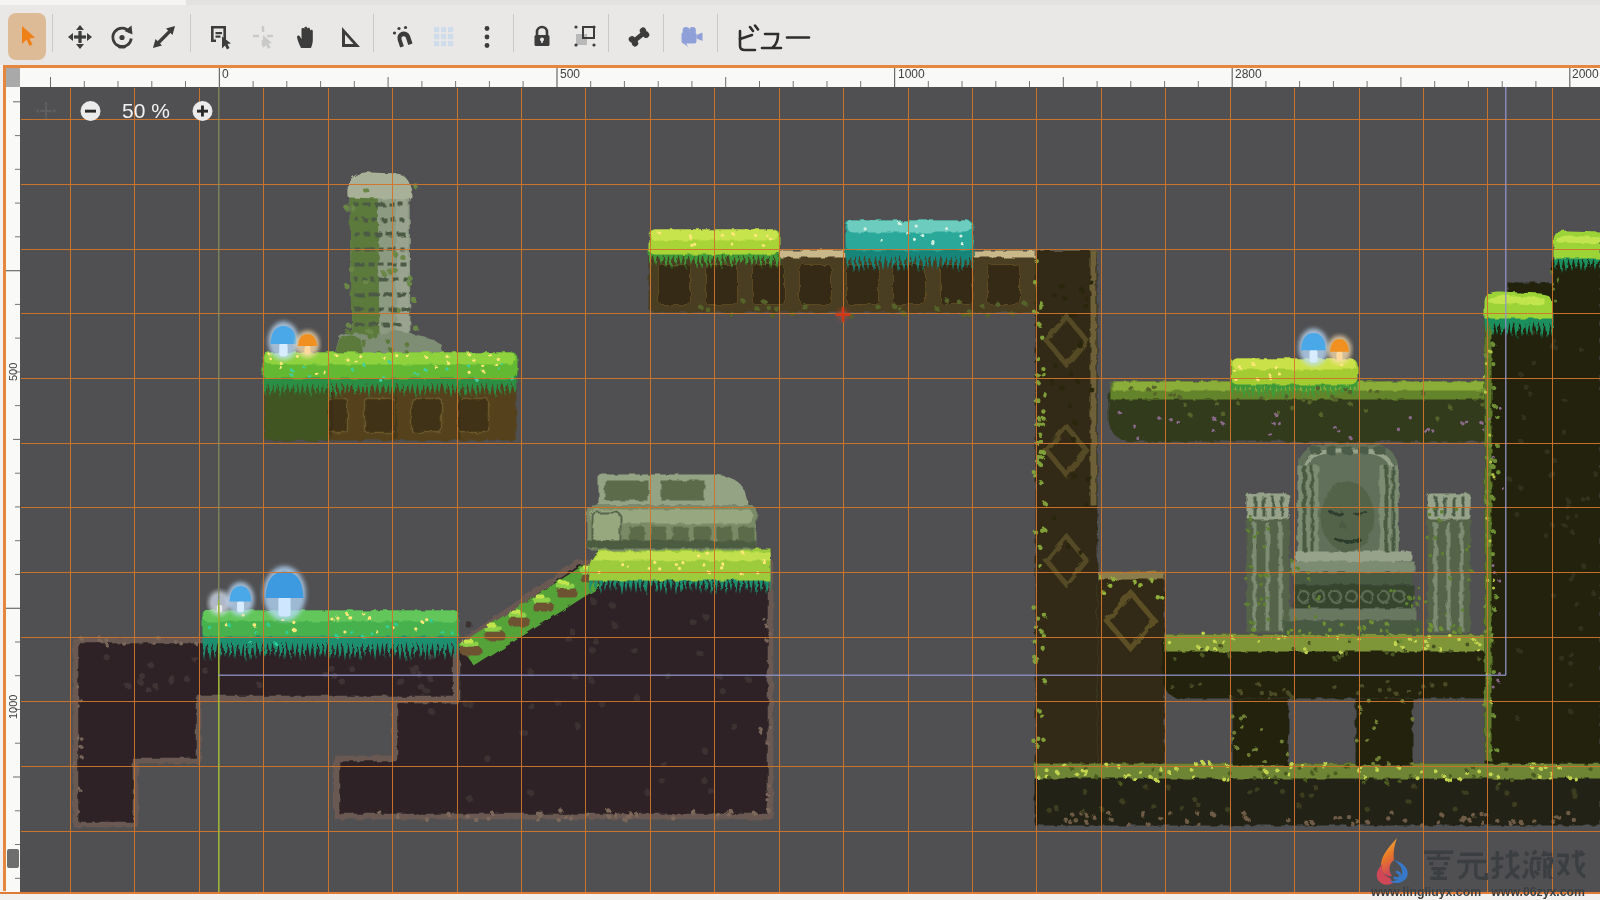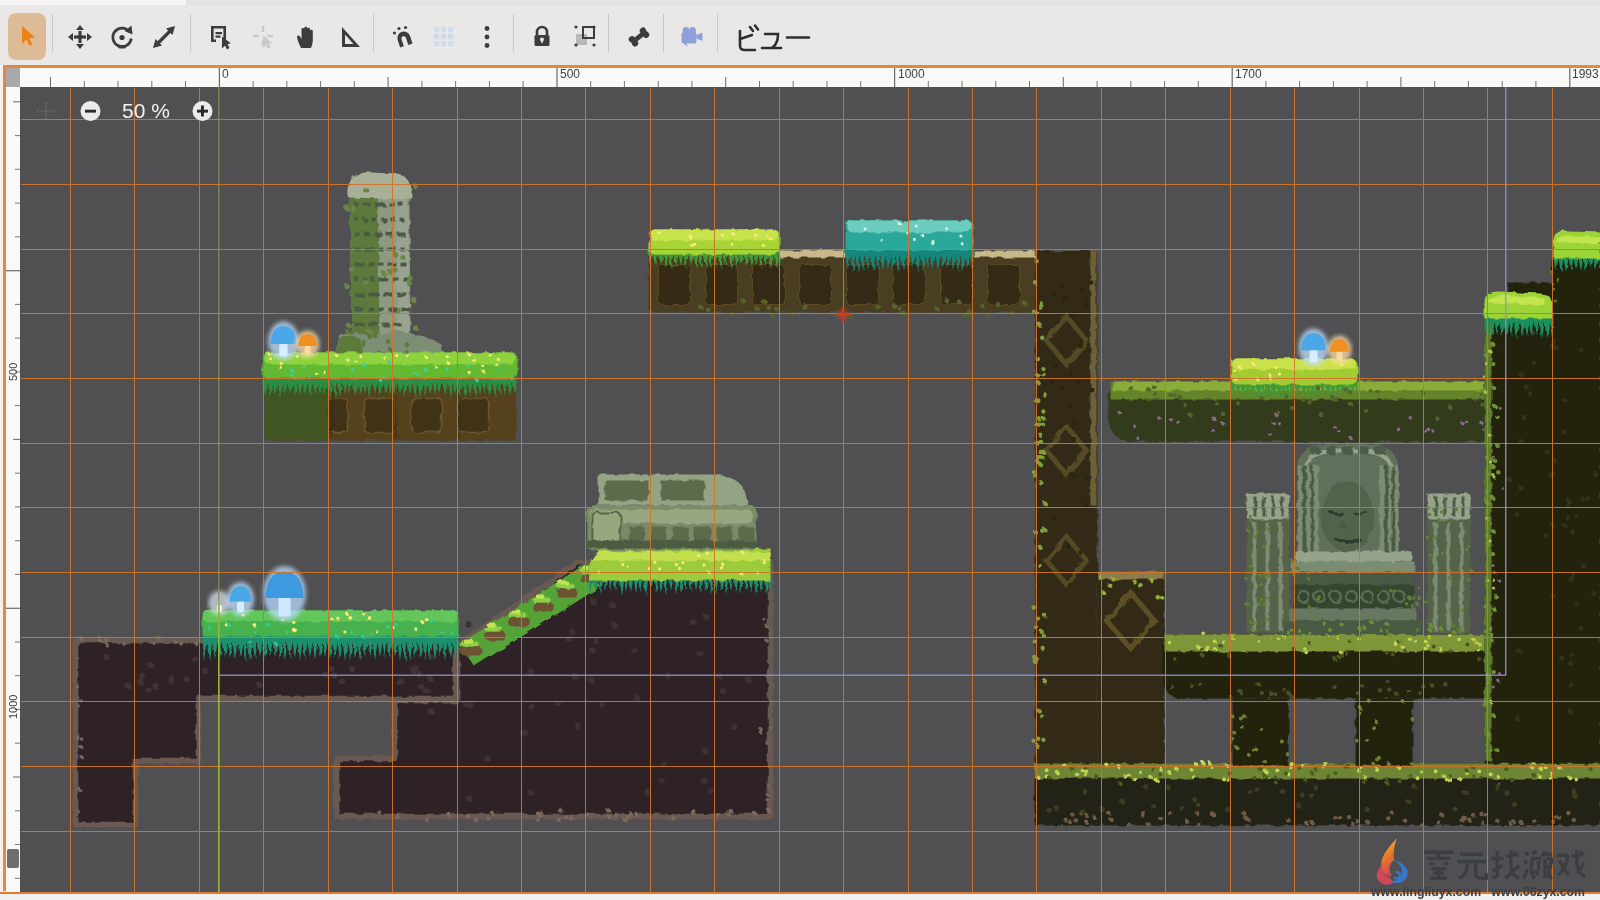--- a/index.html
+++ b/index.html
@@ -176,22 +176,22 @@
       <rect x="1400.4" y="9" width="1" height="10" fill="#6a6a6a"></rect>
       <rect x="1434.2" y="13" width="1" height="6" fill="#777"></rect>
       <rect x="1467.9" y="13" width="1" height="6" fill="#777"></rect>
       <rect x="1501.7" y="13" width="1" height="6" fill="#777"></rect>
       <rect x="1535.4" y="13" width="1" height="6" fill="#777"></rect>
       <rect x="1569.2" y="0" width="1.2" height="19" fill="#6a6a6a"></rect>
     </svg>
 <div class="rlabel" style="left:222px;">0</div>
 <div class="rlabel" style="left:560px;">500</div>
 <div class="rlabel" style="left:898px;">1000</div>
-<div class="rlabel" style="left:1235px;">1700</div>
-<div class="rlabel" style="left:1572px;">1993</div>
+<div class="rlabel" style="left:1235px;">2800</div>
+<div class="rlabel" style="left:1572px;">2000</div>
 <svg class="abs" style="left:5.5px;top:86.5px" width="14" height="805" viewBox="0 0 14 805">
       <rect x="7" y="14.3" width="7" height="1" fill="#6a6a6a"></rect>
       <rect x="9" y="48.1" width="5" height="1" fill="#777"></rect>
       <rect x="9" y="81.8" width="5" height="1" fill="#777"></rect>
       <rect x="9" y="115.6" width="5" height="1" fill="#777"></rect>
       <rect x="9" y="149.3" width="5" height="1" fill="#777"></rect>
       <rect x="0" y="183.1" width="14" height="1.2" fill="#6a6a6a"></rect>
       <rect x="9" y="216.9" width="5" height="1" fill="#777"></rect>
       <rect x="9" y="250.6" width="5" height="1" fill="#777"></rect>
       <rect x="9" y="284.4" width="5" height="1" fill="#777"></rect>

